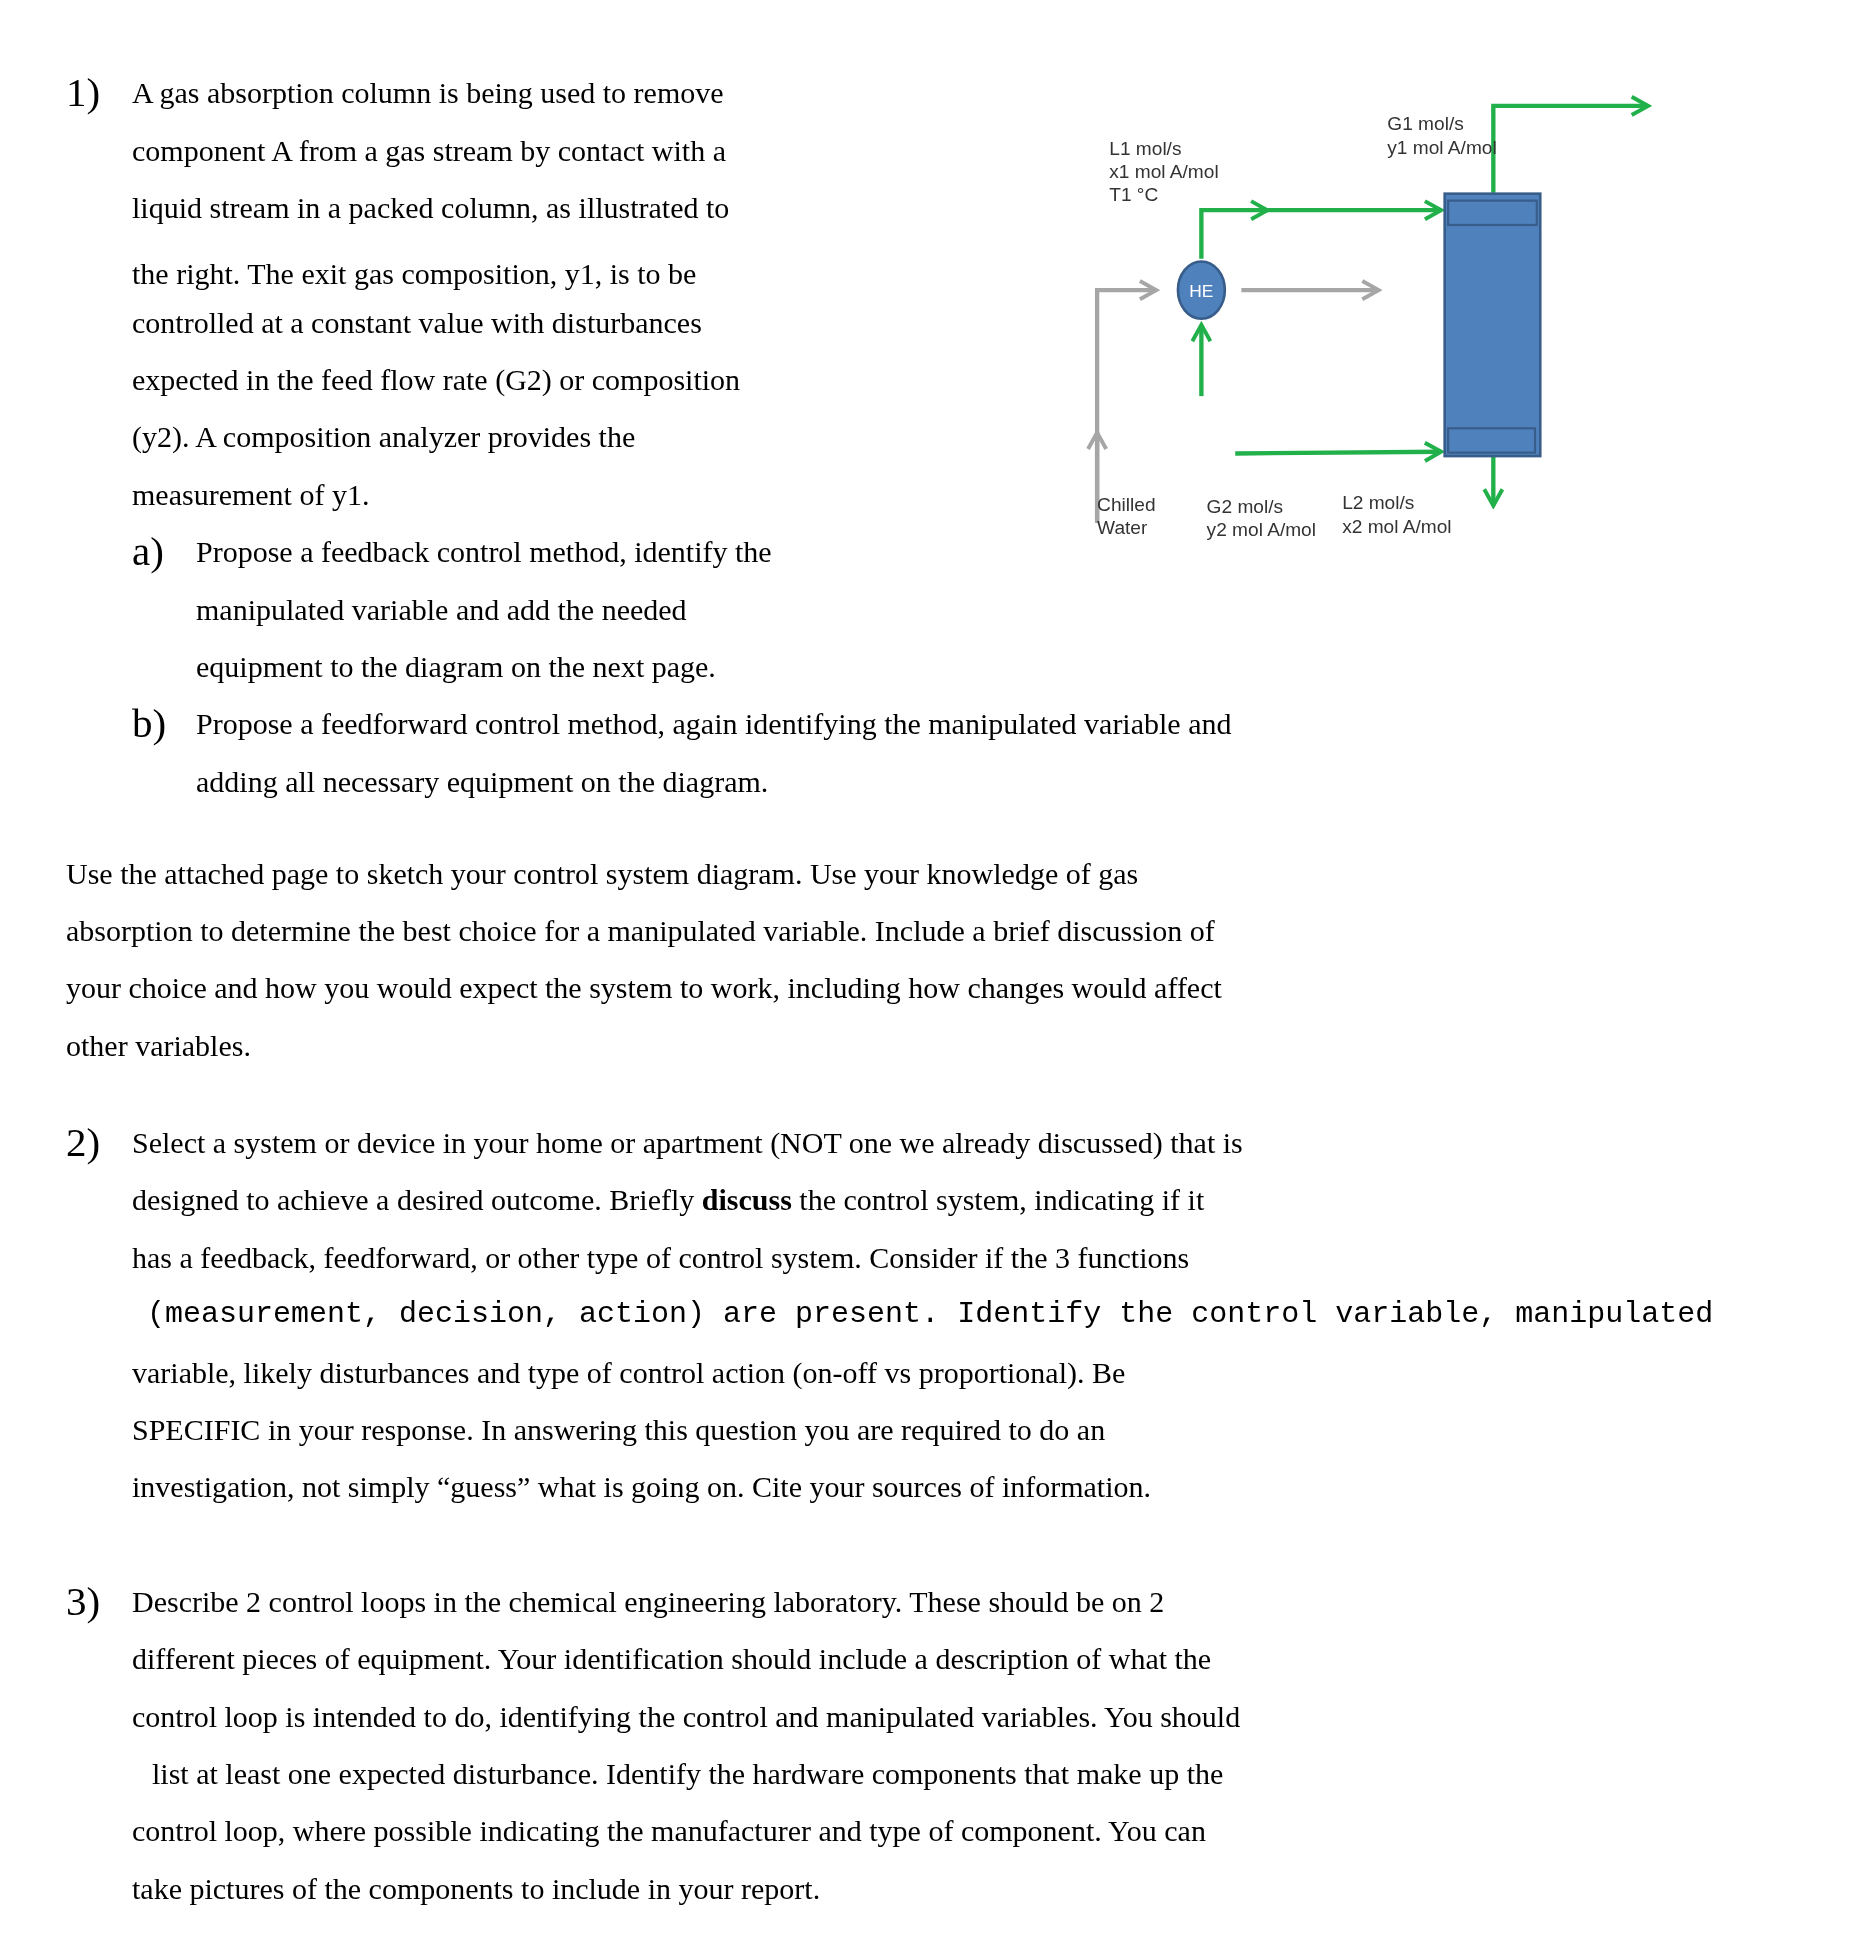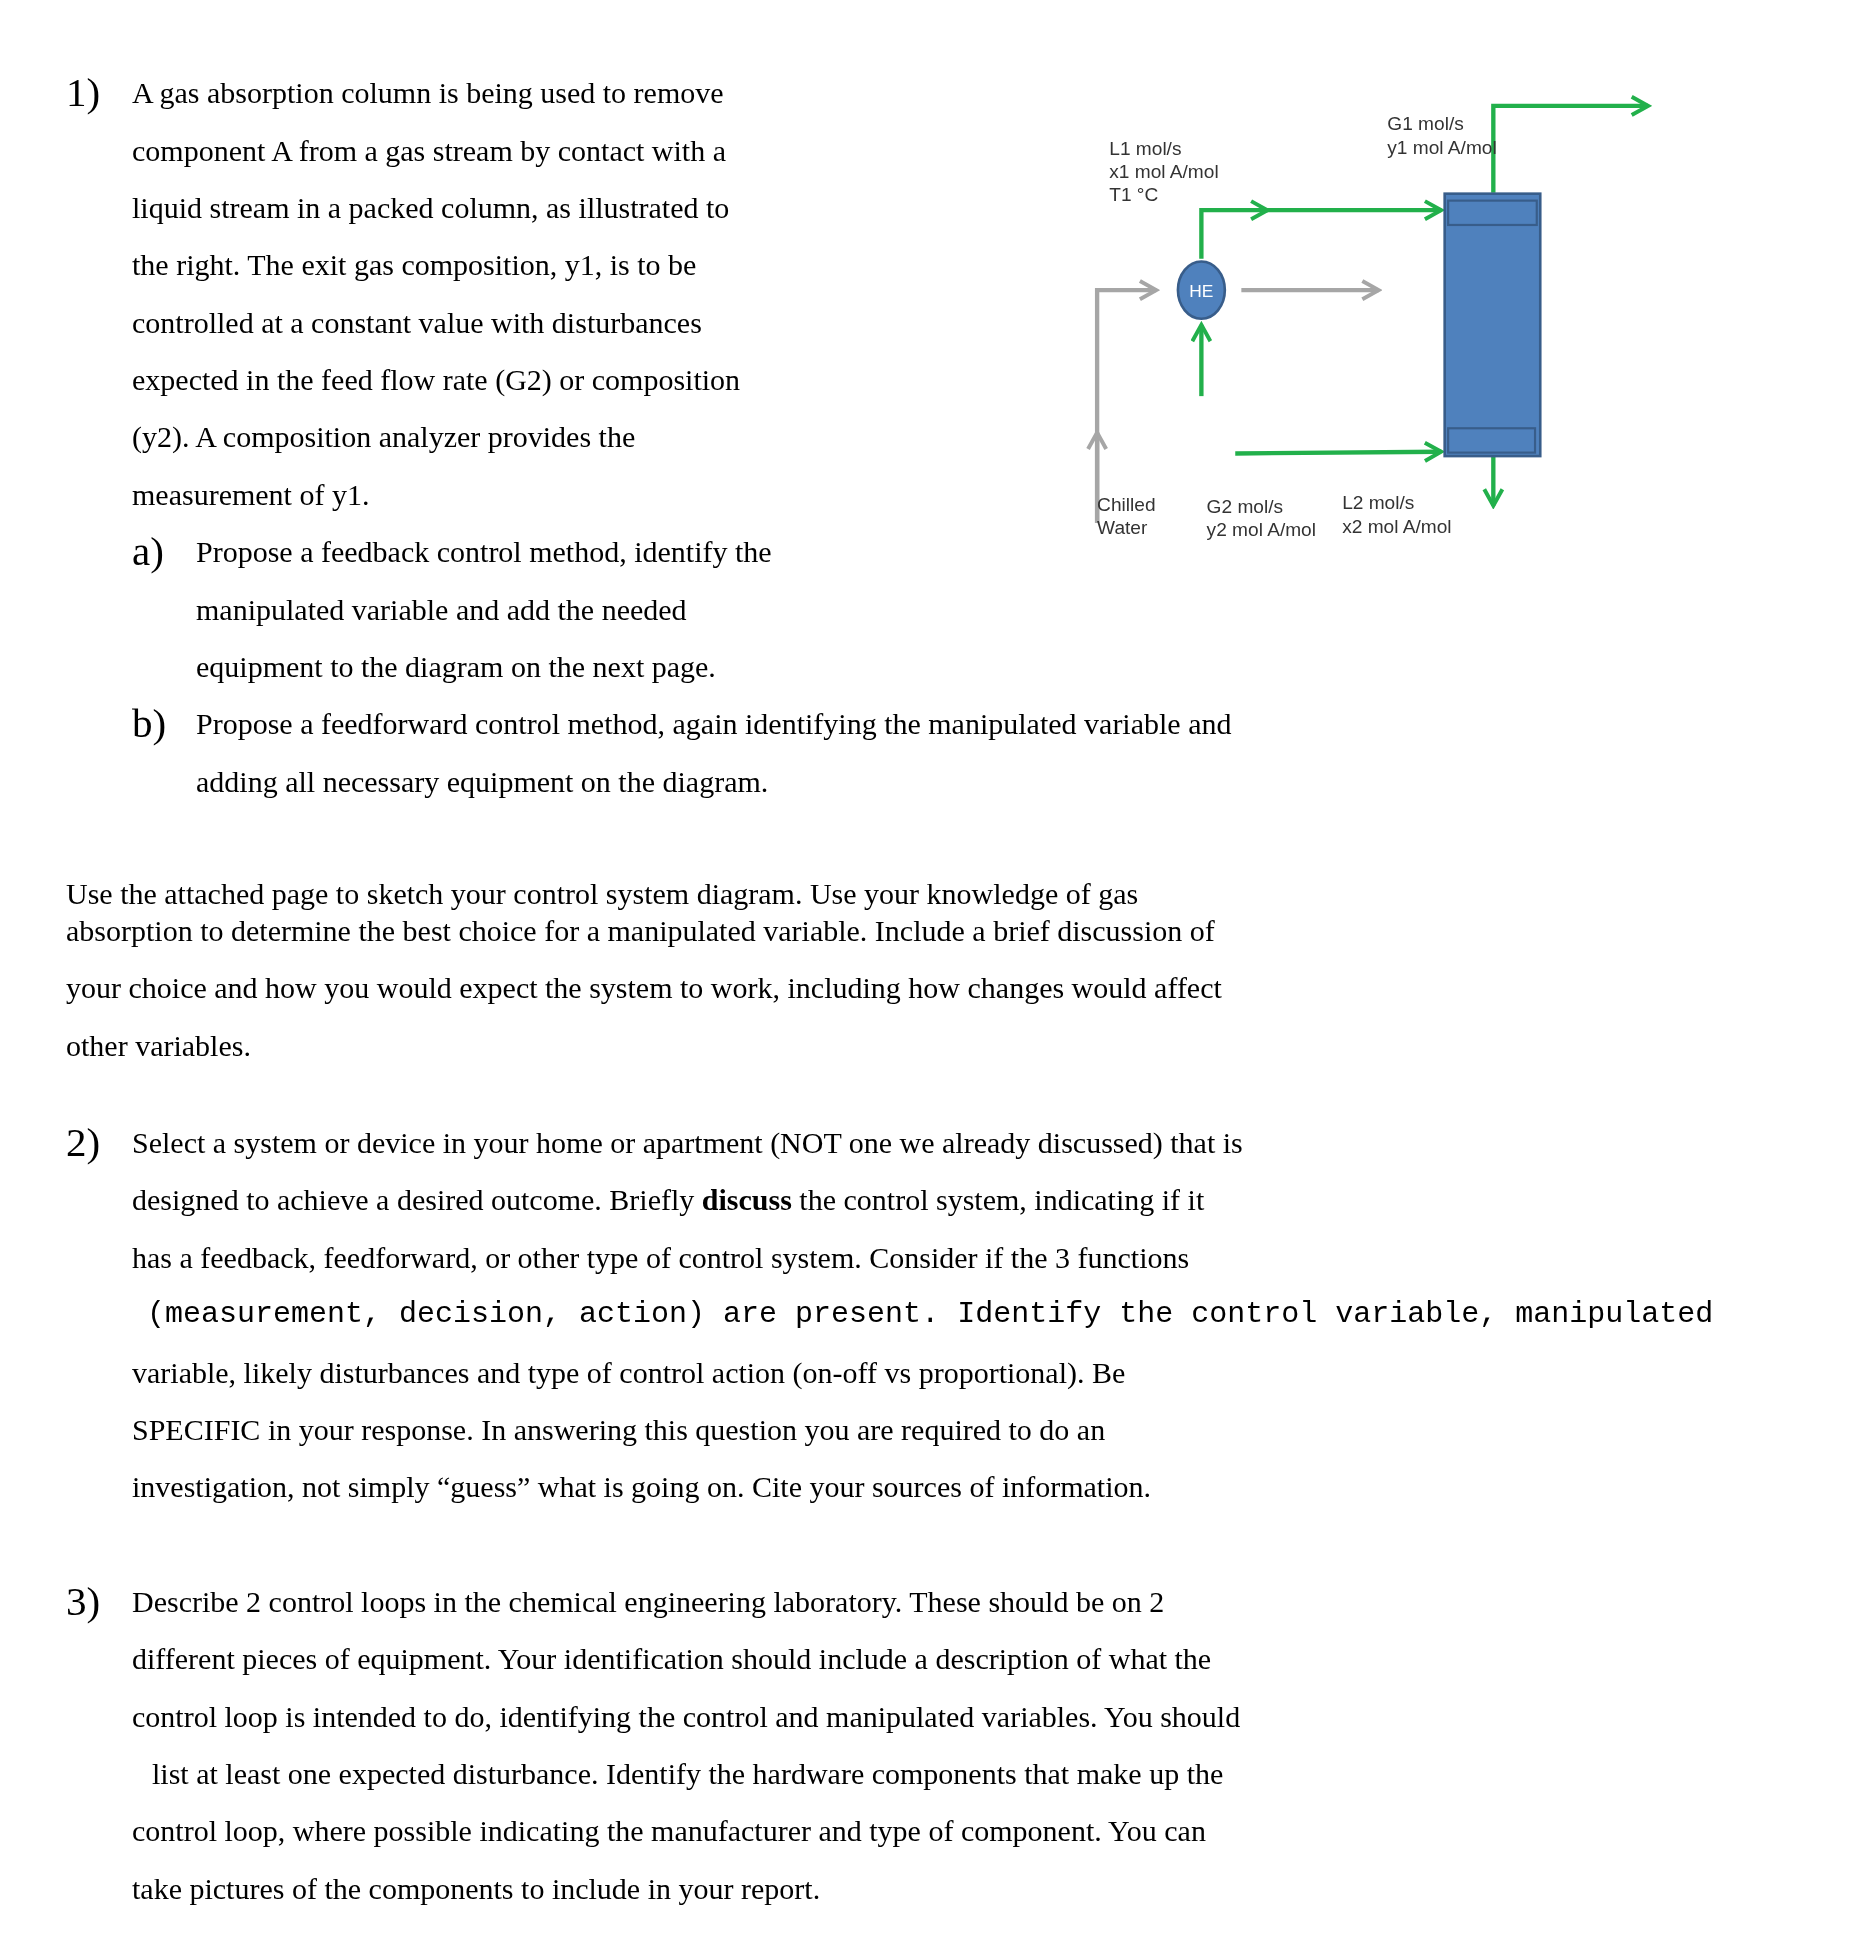--- a/index.html
+++ b/index.html
@@ -14,36 +14,36 @@
   #diagram { position: absolute; left: 1078px; top: 78px; width: 782px; height: 565px; }
   .dlabel { font-family: "Liberation Sans", "DejaVu Sans", sans-serif; font-size: 22px; fill: #333; }
 </style>
 </head>
 <body>
 
 <div class="num" style="left:66px; top:64px;">1)</div>
 <div class="line" style="left:132px; top:64px;">A gas absorption column is being used to remove</div>
 <div class="line" style="left:132px; top:122px;">component A from a gas stream by contact with a</div>
 <div class="line" style="left:132px; top:179px;">liquid stream in a packed column, as illustrated to</div>
-<div class="line" style="left:132px; top:236px;text-align:right;">the right.  The exit gas composition, y1, is to be</div>
+<div class="line" style="left:132px; top:245px;text-align:right;">the right.  The exit gas composition, y1, is to be</div>
 <div class="line" style="left:132px; top:294px;">controlled at a constant value with disturbances</div>
 <div class="line" style="left:132px; top:351px;">expected in the feed flow rate (G2) or composition</div>
 <div class="line" style="left:132px; top:408px;">(y2).  A composition analyzer provides the</div>
 <div class="line" style="left:132px; top:466px;">measurement of y1.</div>
 
 <div class="num" style="left:132px; top:523px;">a)</div>
 <div class="line" style="left:196px; top:523px;">Propose a feedback control method, identify the</div>
 <div class="line" style="left:196px; top:581px;">manipulated variable and add the needed</div>
 <div class="line" style="left:196px; top:638px;">equipment to the diagram on the next page.</div>
 
 <div class="num" style="left:132px; top:695px;">b)</div>
 <div class="line" style="left:196px; top:695px;text-align:center;">Propose a feedforward control method, again identifying the manipulated variable and</div>
 <div class="line" style="left:196px; top:753px;">adding all necessary equipment on the diagram.</div>
 
-<div class="line" style="left:66px; top:845px;margin-top:20px;">Use the attached page to sketch your control system diagram.  Use your knowledge of gas</div>
+<div class="line" style="left:66px; top:845px;">Use the attached page to sketch your control system diagram.  Use your knowledge of gas</div>
 <div class="line" style="left:66px; top:902px;">absorption to determine the best choice for a manipulated variable.  Include a brief discussion of</div>
 <div class="line" style="left:66px; top:959px;">your choice and how you would expect the system to work, including how changes would affect</div>
 <div class="line" style="left:66px; top:1017px;">other variables.</div>
 
 <div class="num" style="left:66px; top:1114px;">2)</div>
 <div class="line" style="left:132px; top:1114px;">Select a system or device in your home or apartment (NOT one we already discussed) that is</div>
 <div class="line" style="left:132px; top:1171px;"><span>designed to achieve a desired outcome.  Briefly </span><b>discuss</b><span> the control system, indicating if it</span></div>
 <div class="line" style="left:132px; top:1229px;">has a feedback, feedforward, or other type of control system. Consider if the 3 functions</div>
 <div class="line" style="left:147px; top:1286px;font-family:Liberation Mono, monospace;">(measurement, decision, action) are present.  Identify the control variable, manipulated</div>
 <div class="line" style="left:132px; top:1344px;">variable, likely disturbances and type of control action (on-off vs proportional). Be</div>

